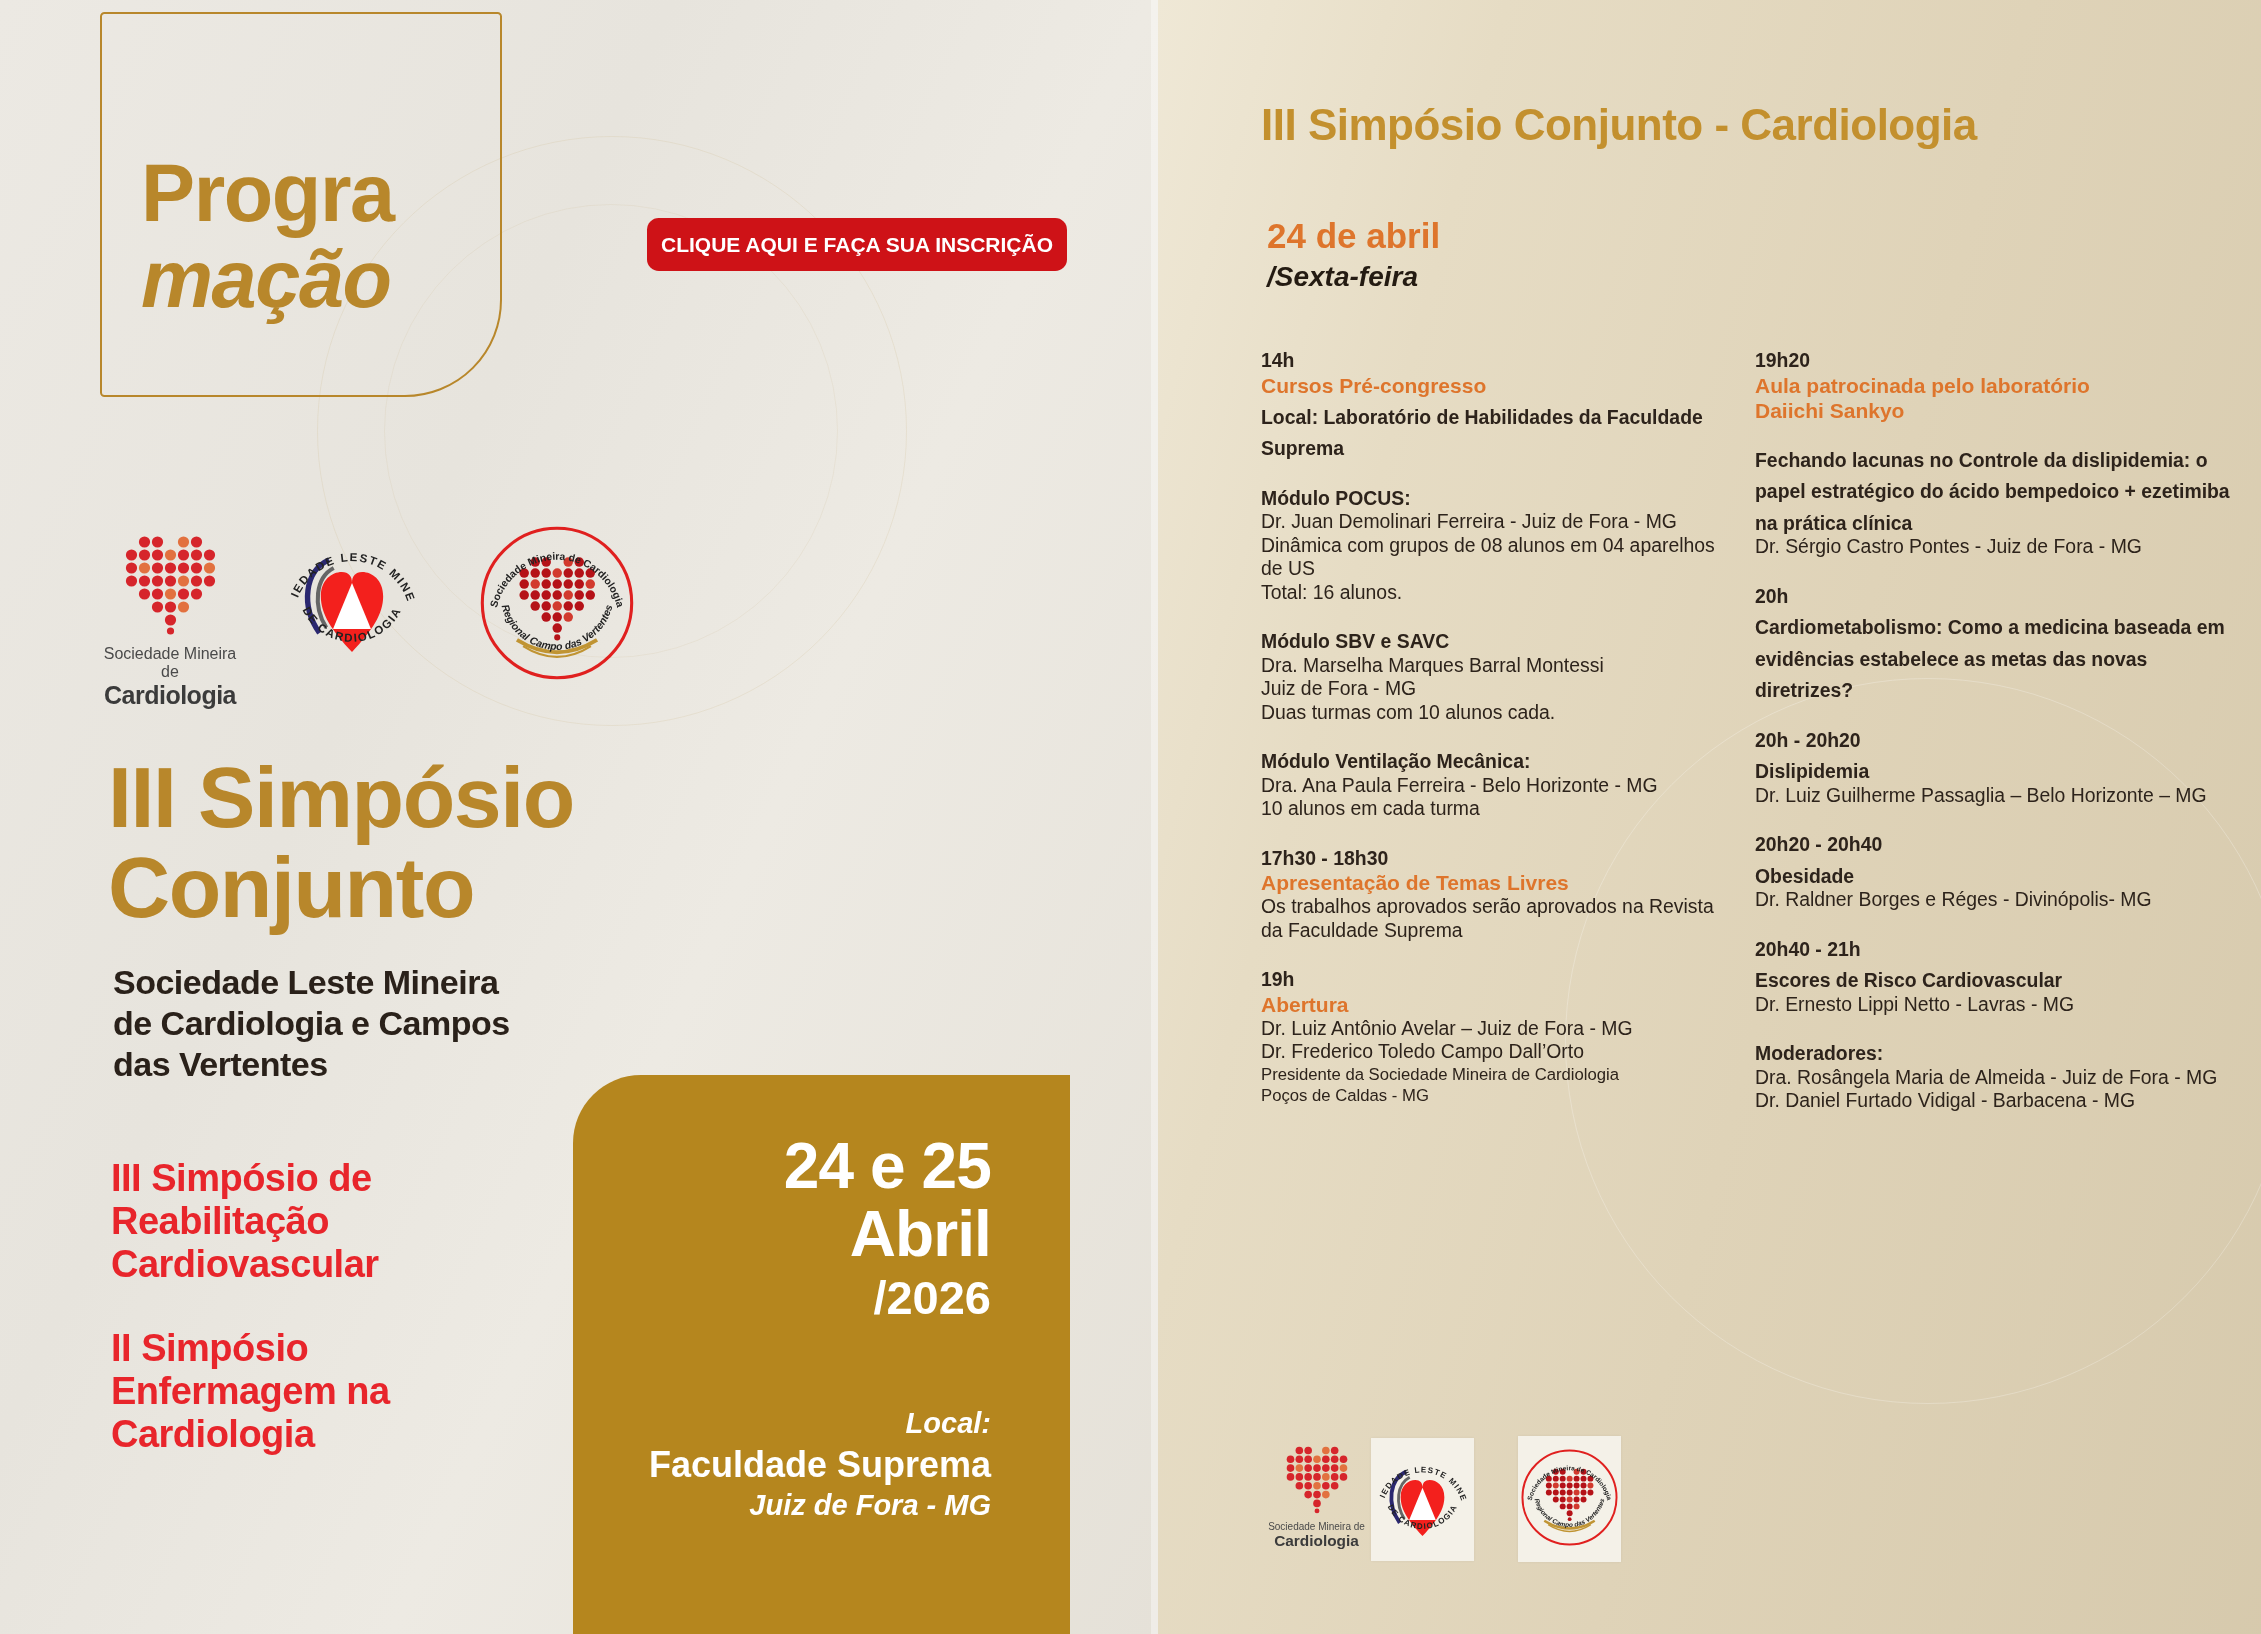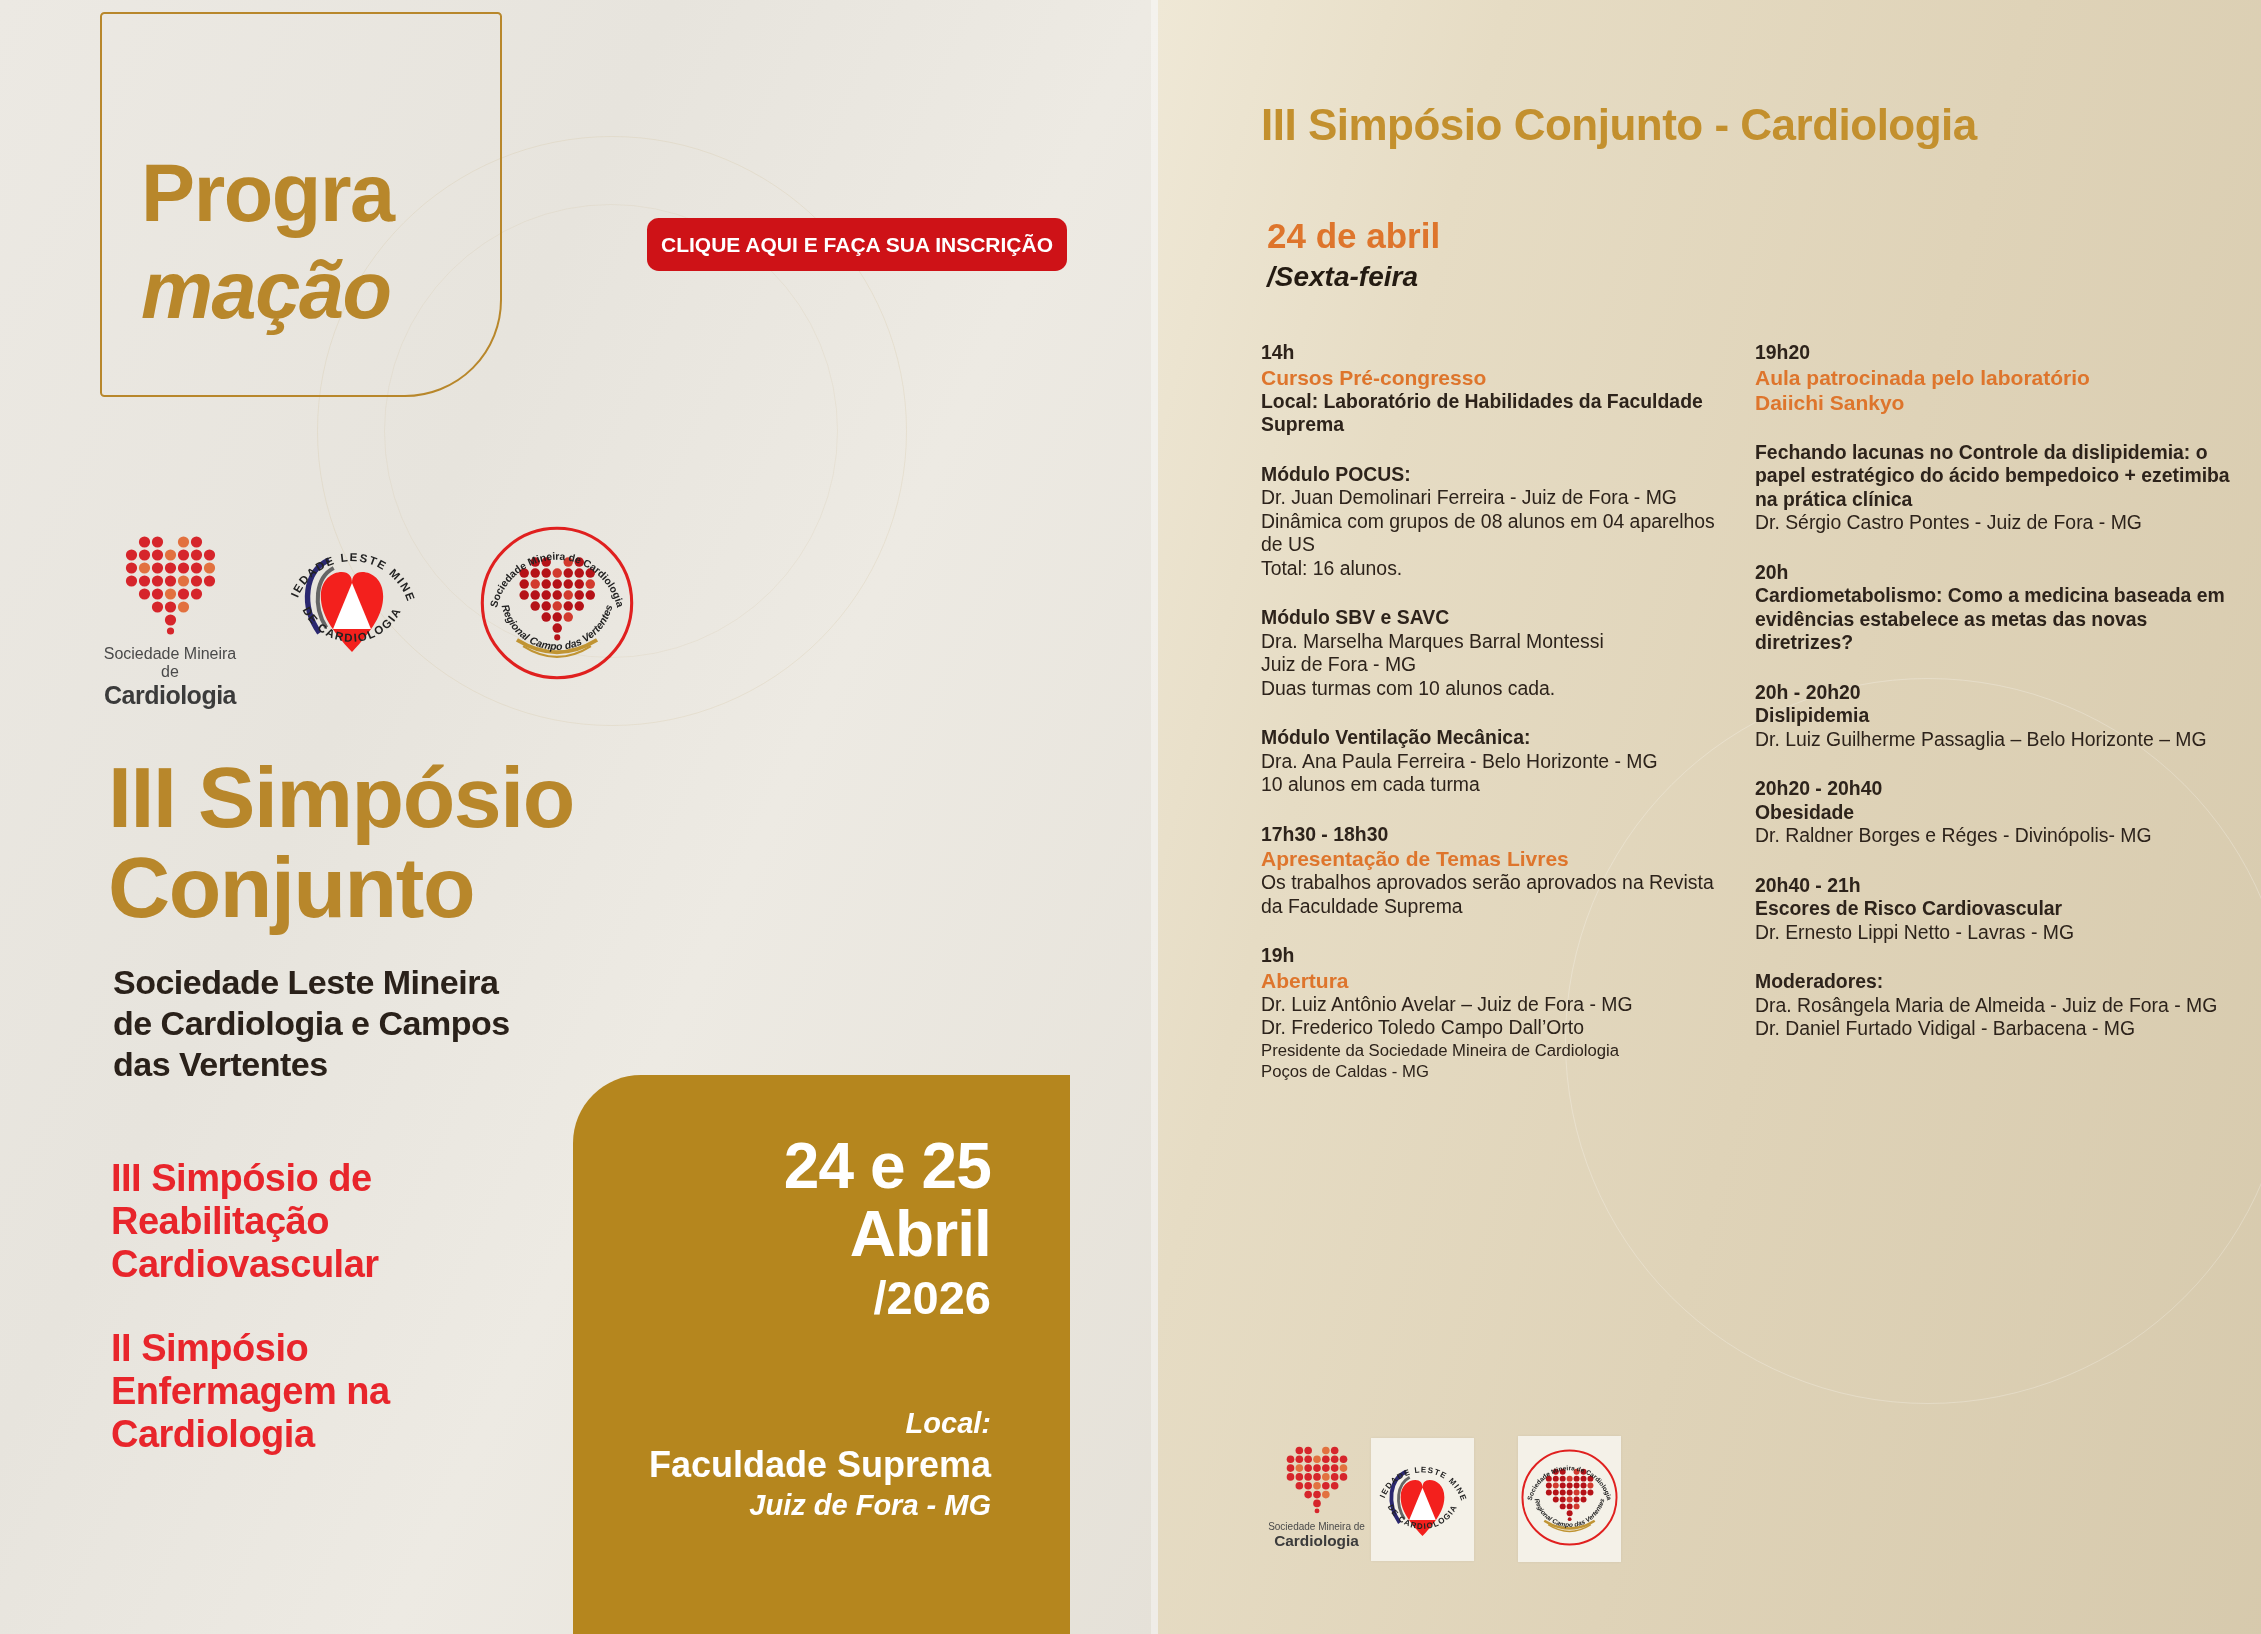--- a/index.html
+++ b/index.html
@@ -20,21 +20,21 @@
 
   .program-box{
     position:absolute;left:100px;top:11.8px;width:402px;height:385px;
     border:2.3px solid #B8872B;border-radius:4.5px 4.5px 97px 4.5px;
     box-sizing:border-box;
   }
   .program-title{
     position:absolute;left:39px;top:136px;
     font-size:81px;line-height:86px;font-weight:bold;color:#B8872B;letter-spacing:-1.4px;
   }
-  .program-title .it{font-style:italic;margin-top:11px;}
+  .program-title .it{font-style:italic;}
 
   .register-button{
     position:absolute;left:647px;top:218px;width:420px;height:53px;
     background:#CE1217;border-radius:11.8px;border:none;
     display:flex;align-items:center;justify-content:center;
     color:#FFFFFF;font-weight:bold;font-size:21px;letter-spacing:0px;
     font-family:"Liberation Sans", sans-serif;cursor:pointer;
   }
 
   
@@ -89,21 +89,21 @@
   .rp-weekday{
     position:absolute;left:109px;top:261px;
     font-size:28px;font-weight:bold;font-style:italic;color:#241B12;
   }
   .sched-col{position:absolute;top:341px;}
   .sched-col.c1{left:103px;width:475px;}
   .sched-col.c2{left:597px;width:516px;}
   .block{margin-bottom:26px;}
   .ln{white-space:nowrap;color:#2D231B;}
   .ln-normal{font-size:19.4px;line-height:23.5px;font-weight:400;}
-  .ln-bold,.ln-time{font-size:19.4px;line-height:23.5px;font-weight:bold;}
+  .ln-bold,.ln-time{font-size:19.4px;line-height:23.5px;font-weight:bold;margin-top:8px;}
   .ln-orange{font-size:21px;line-height:25px;font-weight:bold;color:#DE752C;}
   .ln-small{font-size:16.7px;line-height:21px;font-weight:400;}
 
   
   .logo-smc-sm{left:109px;top:1445px;width:99px;}
   .logo-smc-sm .l1{font-size:10px;color:#4A4A4A;margin-top:1.8px;}
   .logo-smc-sm .l2{font-size:15.4px;font-weight:bold;color:#3B3B3B;}
   .logo-card{position:absolute;background:#F4F1E8;box-shadow:0 0 2.7px rgba(0,0,0,.06);}
   .card-slmc{left:213px;top:1438px;width:103px;height:123px;padding-top:0;}
   .card-reg{left:360px;top:1436px;width:103px;height:126px;}

